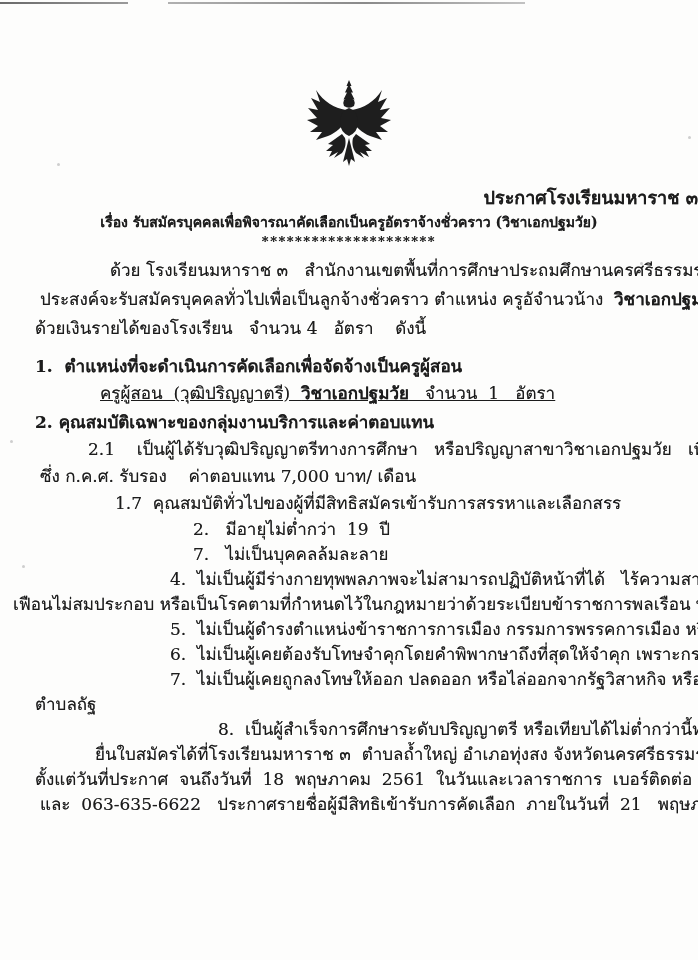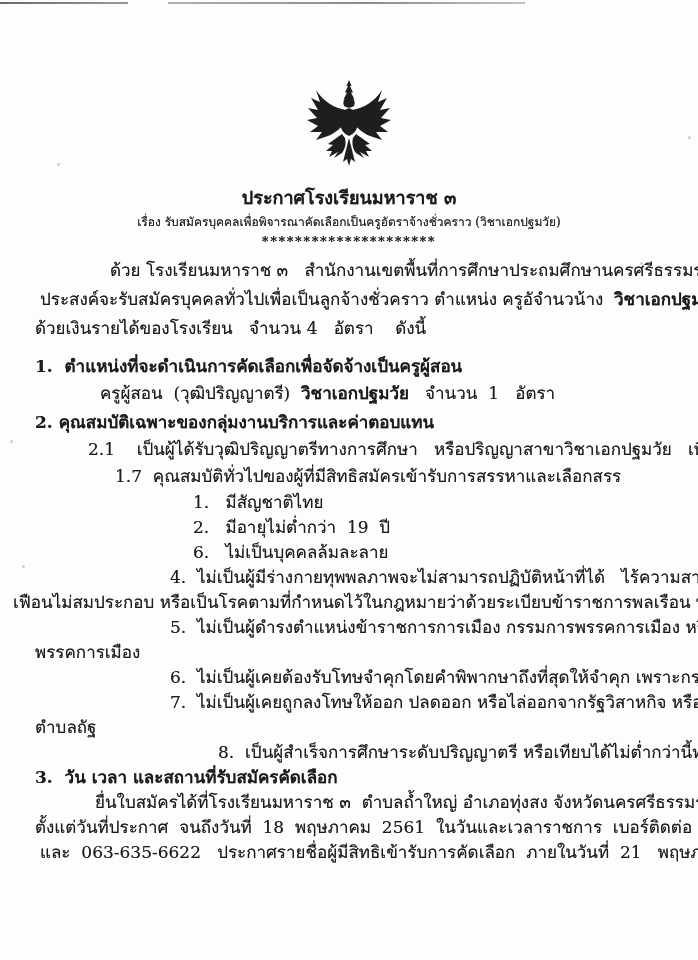--- a/index.html
+++ b/index.html
@@ -14,32 +14,32 @@
   }
   .scanline1{position:absolute;top:2px;left:0;width:128px;height:2px;
     background:linear-gradient(to right,#6a6a6a,#9a9a9a);}
   .scanline2{position:absolute;top:2px;left:168px;width:357px;height:2px;
     background:linear-gradient(to right,#b0b0b0,#8a8a8a 55%,#c2c2c2);}
   .speck{position:absolute;width:3px;height:3px;border-radius:50%;
     background:#b5b5b5;opacity:.65;}
   .emblem-wrap{display:flex;justify-content:center;margin:0;padding-top:80px;}
   .center{text-align:center;}
   .bold{font-weight:bold;}
-  .title{font-size:18px;font-weight:bold;line-height:24px;margin-top:12px;}
-  .subject{font-size:12px;font-weight:normal;line-height:24px;}
+  .title{font-size:18px;font-weight:bold;line-height:24px;margin-top:12px;text-align:right;}
+  .subject{font-size:14px;font-weight:bold;line-height:24px;}
   .stars{font-size:13px;font-weight:bold;line-height:12px;letter-spacing:1.5px;margin-top:2px;}
   .doc{padding:8px 28px 0 35px;font-size:17px;}
   .ln{white-space:pre;}
   .h29{height:29px;line-height:29px;}
   .h27{height:27px;line-height:27px;}
   .h25{height:25px;line-height:25px;}
   .mt10{margin-top:10px;}
   .ind-intro1{padding-left:75px;}
   .ind-sm{padding-left:5px;}
-  .ind-pos{padding-left:65px;}
+  .ind-pos{padding-left:65px;text-decoration:underline;}
   .ind-21{padding-left:53px;}
   .ind-22{padding-left:80px;}
   .ind-q123{padding-left:158px;}
   .ind-q47{padding-left:135px;}
   .ind-q8{padding-left:183px;}
   .ind-s3{padding-left:60px;}
   .outdent{margin-left:-22px;}
 </style>
 </head>
 <body>
@@ -77,33 +77,31 @@
 
     <div class="ln h29 ind-intro1">ด้วย โรงเรียนมหาราช ๓   สำนักงานเขตพื้นที่การศึกษาประถมศึกษานครศรีธรรมราช เขต 2</div>
     <div class="ln h29 ind-sm"><span>ประสงค์จะรับสมัครบุคคลทั่วไปเพื่อเป็นลูกจ้างชั่วคราว ตำแหน่ง ครูอัจำนวน้าง  </span><span class="bold">วิชาเอกปฐมวัย</span></div>
     <div class="ln h29">ด้วยเงินรายได้ของโรงเรียน   จำนวน 4   อัตรา    ดังนี้</div>
 
     <div class="ln h27 bold mt10">1.  ตำแหน่งที่จะดำเนินการคัดเลือกเพื่อจัดจ้างเป็นครูผู้สอน</div>
     <div class="ln h27 ind-pos"><span>ครูผู้สอน  (วุฒิปริญญาตรี)  </span><span class="bold">วิชาเอกปฐมวัย</span><span>   จำนวน  1   อัตรา</span></div>
 
     <div class="ln h27 bold" style="margin-top:2px;">2. คุณสมบัติเฉพาะของกลุ่มงานบริการและค่าตอบแทน</div>
     <div class="ln h27 ind-21">2.1    เป็นผู้ได้รับวุฒิปริญญาตรีทางการศึกษา   หรือปริญญาสาขาวิชาเอกปฐมวัย   เทียบได้ไม่ต่ำกว่านี้</div>
+    <div class="ln h27 ind-sm">ซึ่ง ก.ค.ศ. รับรอง    ค่าตอบแทน 7,000 บาท/ เดือน</div>
     <div class="ln h27 ind-22">1.7  คุณสมบัติทั่วไปของผู้ที่มีสิทธิสมัครเข้ารับการสรรหาและเลือกสรร</div>
 
-    <div class="ln h25 ind-q123">1.   มีสัญชาติไทย</div>
     <div class="ln h25 ind-q123">2.   มีอายุไม่ต่ำกว่า  19  ปี</div>
-    <div class="ln h25 ind-q123">6.   ไม่เป็นบุคคลล้มละลาย</div>
+    <div class="ln h25 ind-q123">7.   ไม่เป็นบุคคลล้มละลาย</div>
     <div class="ln h25 ind-q47">4.  ไม่เป็นผู้มีร่างกายทุพพลภาพจะไม่สามารถปฏิบัติหน้าที่ได้   ไร้ความสามารถหรือจิตฟั่น</div>
     <div class="ln h25 outdent">เฟือนไม่สมประกอบ หรือเป็นโรคตามที่กำหนดไว้ในกฎหมายว่าด้วยระเบียบข้าราชการพลเรือน พ.ศ. 2535</div>
     <div class="ln h25 ind-q47">5.  ไม่เป็นผู้ดำรงตำแหน่งข้าราชการการเมือง กรรมการพรรคการเมือง หรือเจ้าหน้าที่ใน</div>
-    <div class="ln h25">พรรคการเมือง</div>
     <div class="ln h25 ind-q47">6.  ไม่เป็นผู้เคยต้องรับโทษจำคุกโดยคำพิพากษาถึงที่สุดให้จำคุก เพราะกระทำความผิดทาง</div>
     <div class="ln h25 ind-q47">7.  ไม่เป็นผู้เคยถูกลงโทษให้ออก ปลดออก หรือไล่ออกจากรัฐวิสาหกิจ หรือหน่วยงานอื่น</div>
     <div class="ln h25">ตำบลถัฐ</div>
     <div class="ln h25 ind-q8">8.  เป็นผู้สำเร็จการศึกษาระดับปริญญาตรี หรือเทียบได้ไม่ต่ำกว่านี้ทางด้านปฐมวัย</div>
 
-    <div class="ln h25 bold">3.  วัน เวลา และสถานที่รับสมัครคัดเลือก</div>
     <div class="ln h25 ind-s3">ยื่นใบสมัครได้ที่โรงเรียนมหาราช ๓  ตำบลถ้ำใหญ่ อำเภอทุ่งสง จังหวัดนครศรีธรรมราช 80110</div>
     <div class="ln h25">ตั้งแต่วันที่ประกาศ  จนถึงวันที่  18  พฤษภาคม  2561  ในวันและเวลาราชการ  เบอร์ติดต่อ 089-473-6213</div>
     <div class="ln h25 ind-sm">และ  063-635-6622   ประกาศรายชื่อผู้มีสิทธิเข้ารับการคัดเลือก  ภายในวันที่  21   พฤษภาคม  2561</div>
 
   </div>
 </div>
 
 </body></html>

